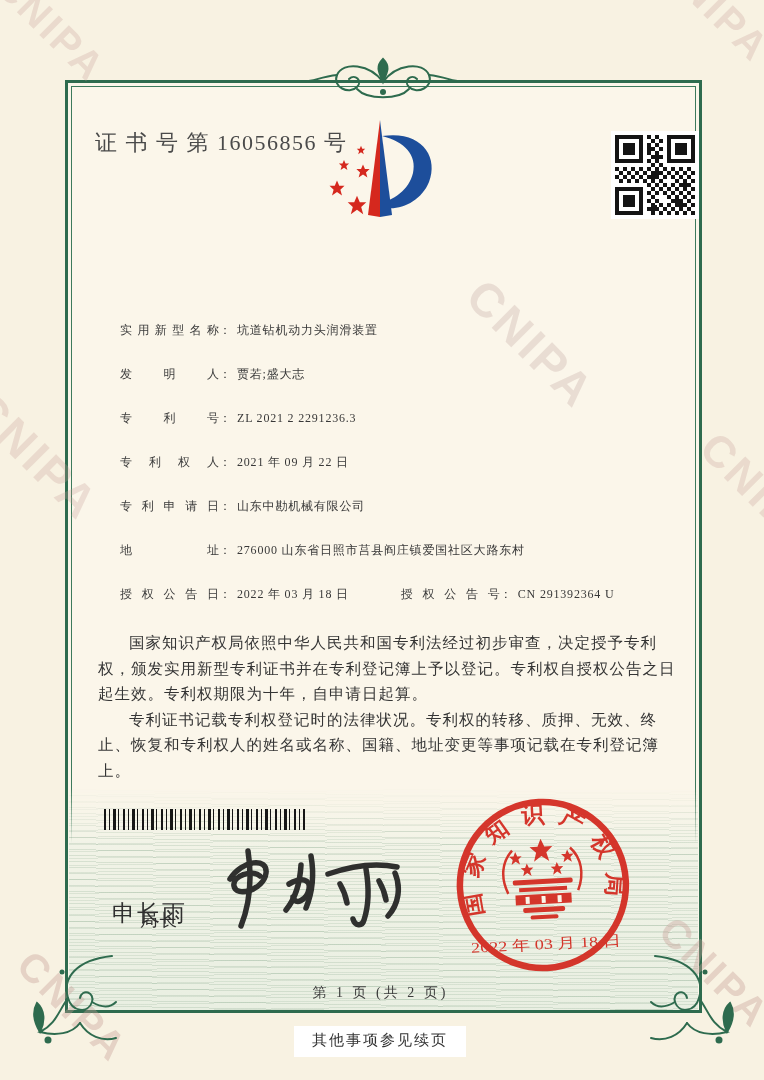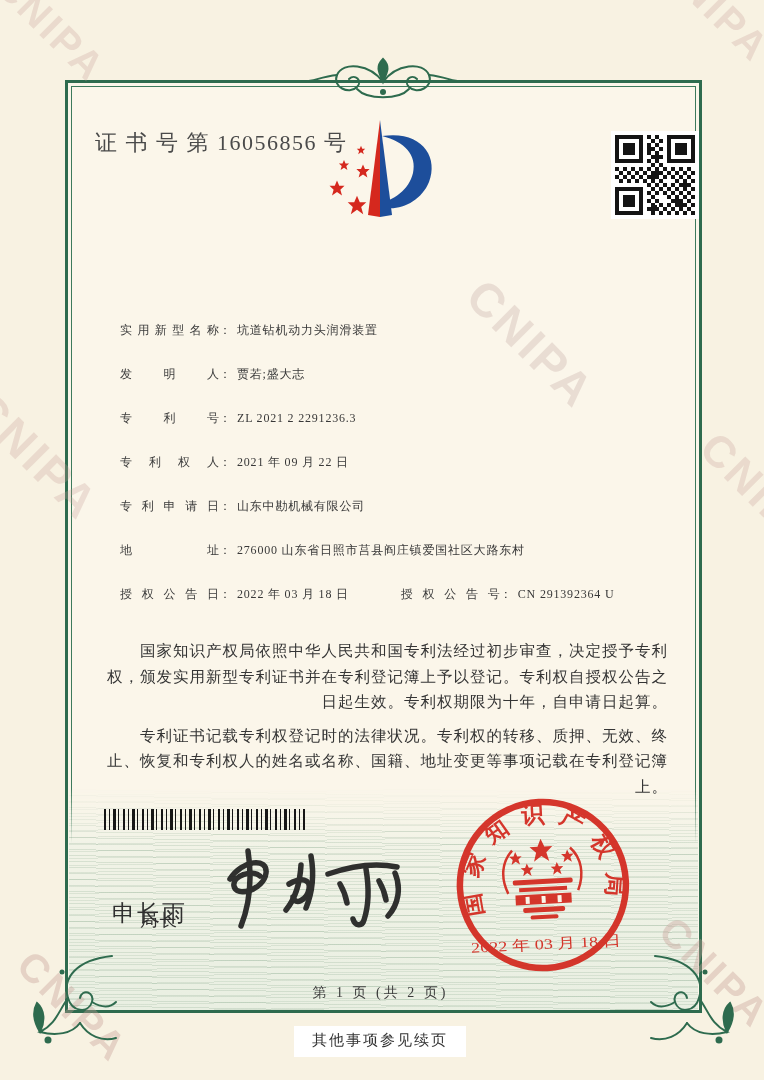--- a/index.html
+++ b/index.html
@@ -51,21 +51,21 @@
   }
 
   .fields{position:absolute; left:120px; top:322px; font-size:12px;}
   .f-row{margin-bottom:27px; white-space:nowrap;}
   .lab{display:inline-block; width:99px; text-align:justify; text-align-last:justify; color:#3c3c3c;}
   .colon{margin-right:6px;}
   .val{letter-spacing:.8px; color:#383838;}
   .grant-no{margin-left:52px;}
 
   .paras{position:absolute; left:98px; top:630px; width:578px; font-size:15.5px; line-height:25.5px; letter-spacing:1px; color:#353535;}
-  .paras p{margin:8px; text-indent:2em;text-align:right;}
+  .paras p{margin:0; text-indent:2em;}
 
   .barcode{
     position:absolute; left:104px; top:809px; width:201px; height:21px;
     background:repeating-linear-gradient(90deg,
       #161616 0 2px, rgba(0,0,0,0) 2px 5px,
       #161616 5px 6px, rgba(0,0,0,0) 6px 9px,
       #161616 9px 12px, rgba(0,0,0,0) 12px 14px,
       #161616 14px 15px, rgba(0,0,0,0) 15px 19px);
   }
 

